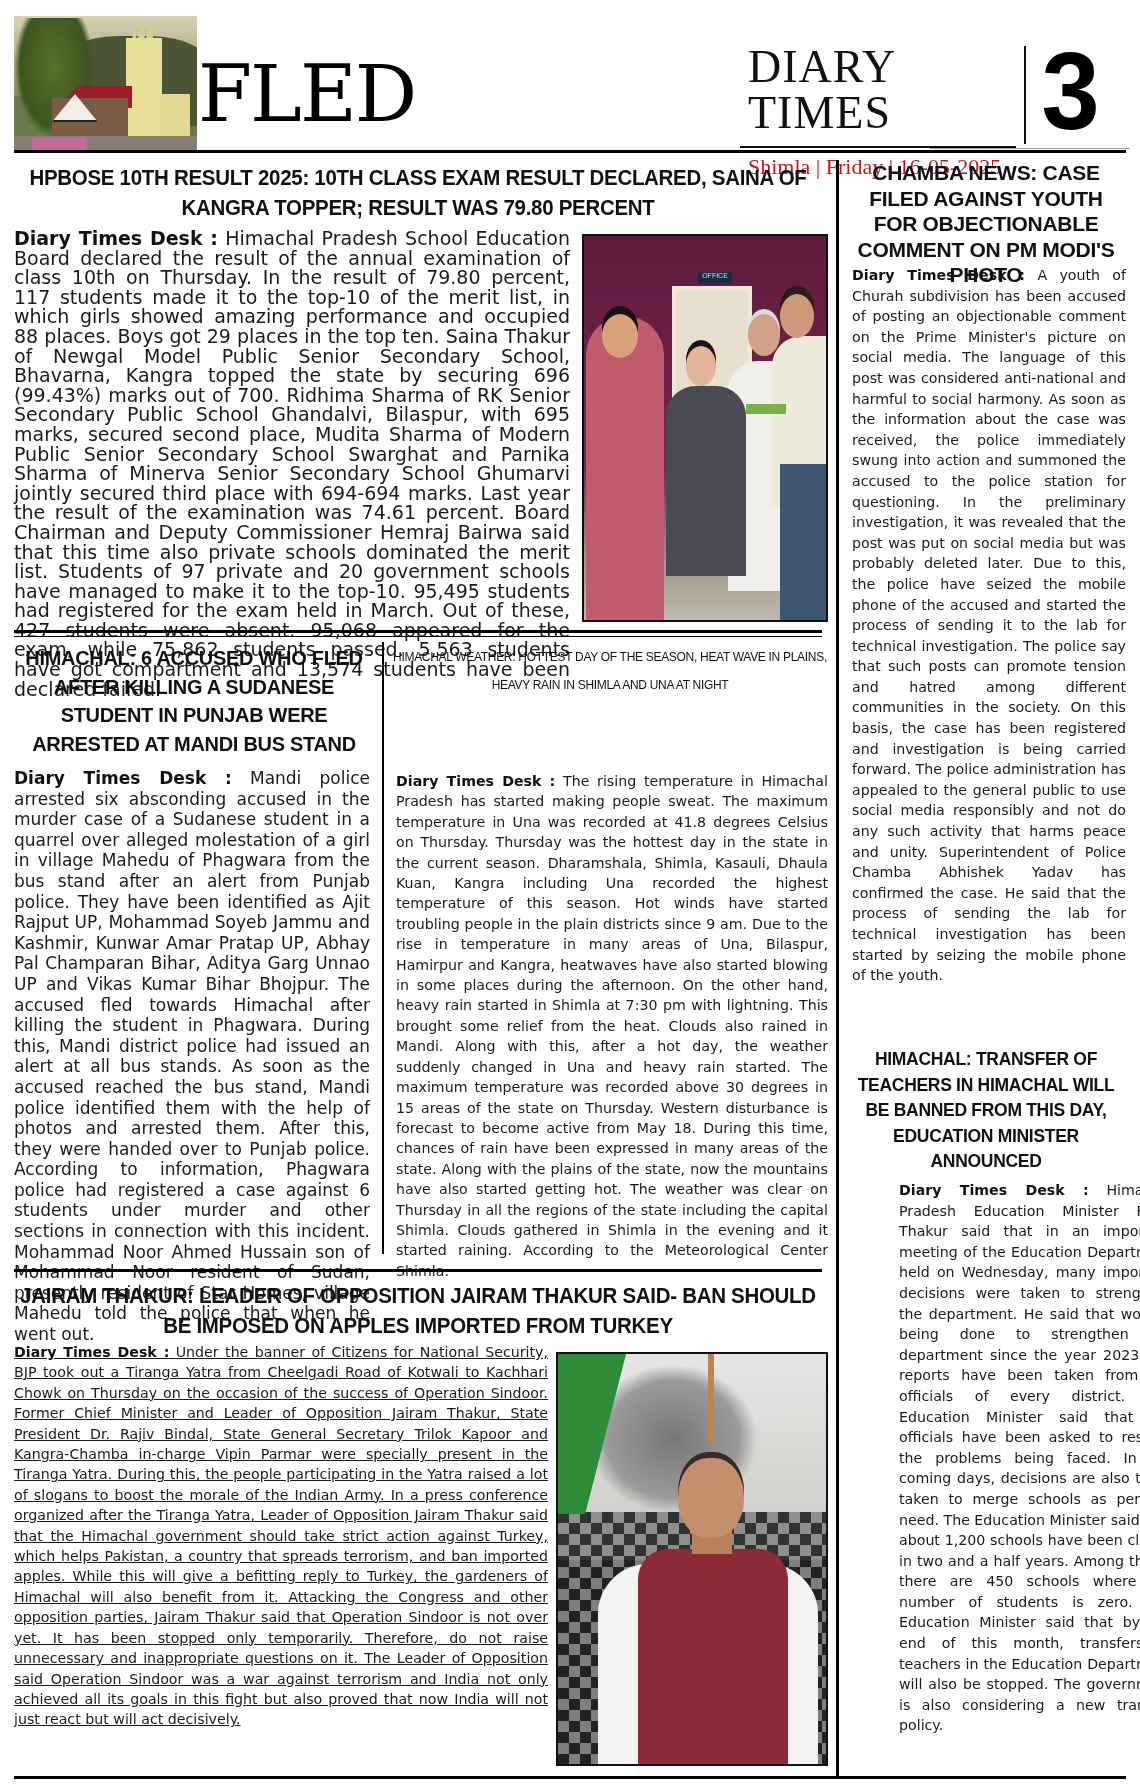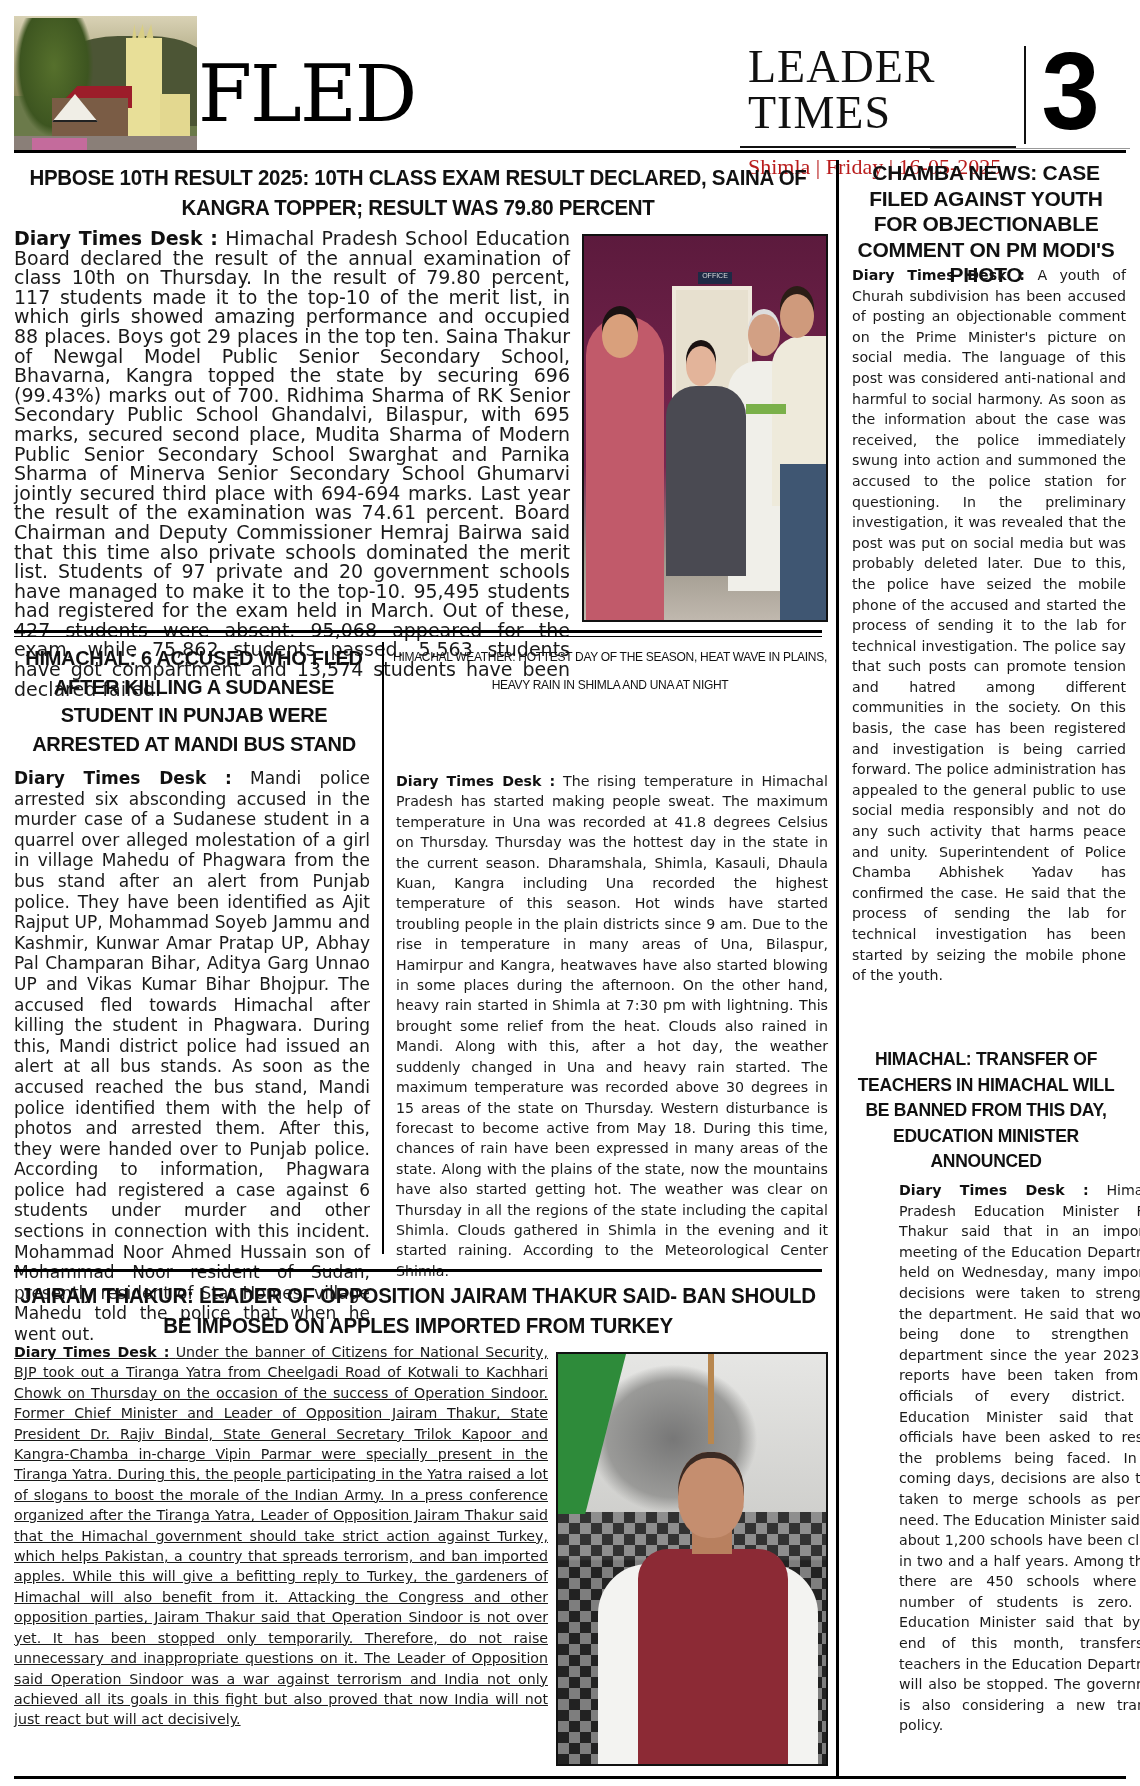--- a/index.html
+++ b/index.html
@@ -110,21 +110,21 @@
     <div class="wing"></div>
   <div class="roof"></div>
     <div class="house"></div>
     <div class="gable"></div>
   <div class="road"></div>
     <div class="awning"></div>
 </div>
 <div class="city-word">FLED</div>
 
 <div class="brand">
-  <div class="brand-title">LEADER TIMES</div>
+  <div class="brand-title">DIARY TIMES</div>
   <div class="brand-rule"></div>
   <div class="brand-dateline">Shimla | Friday | 16-05-2025</div>
 </div>
 <div class="page-vrule"></div>
 <div class="page-number">3</div>
 <div class="page-number-rule"></div>
 
 <div class="top-rule"></div>
 
 <article>

